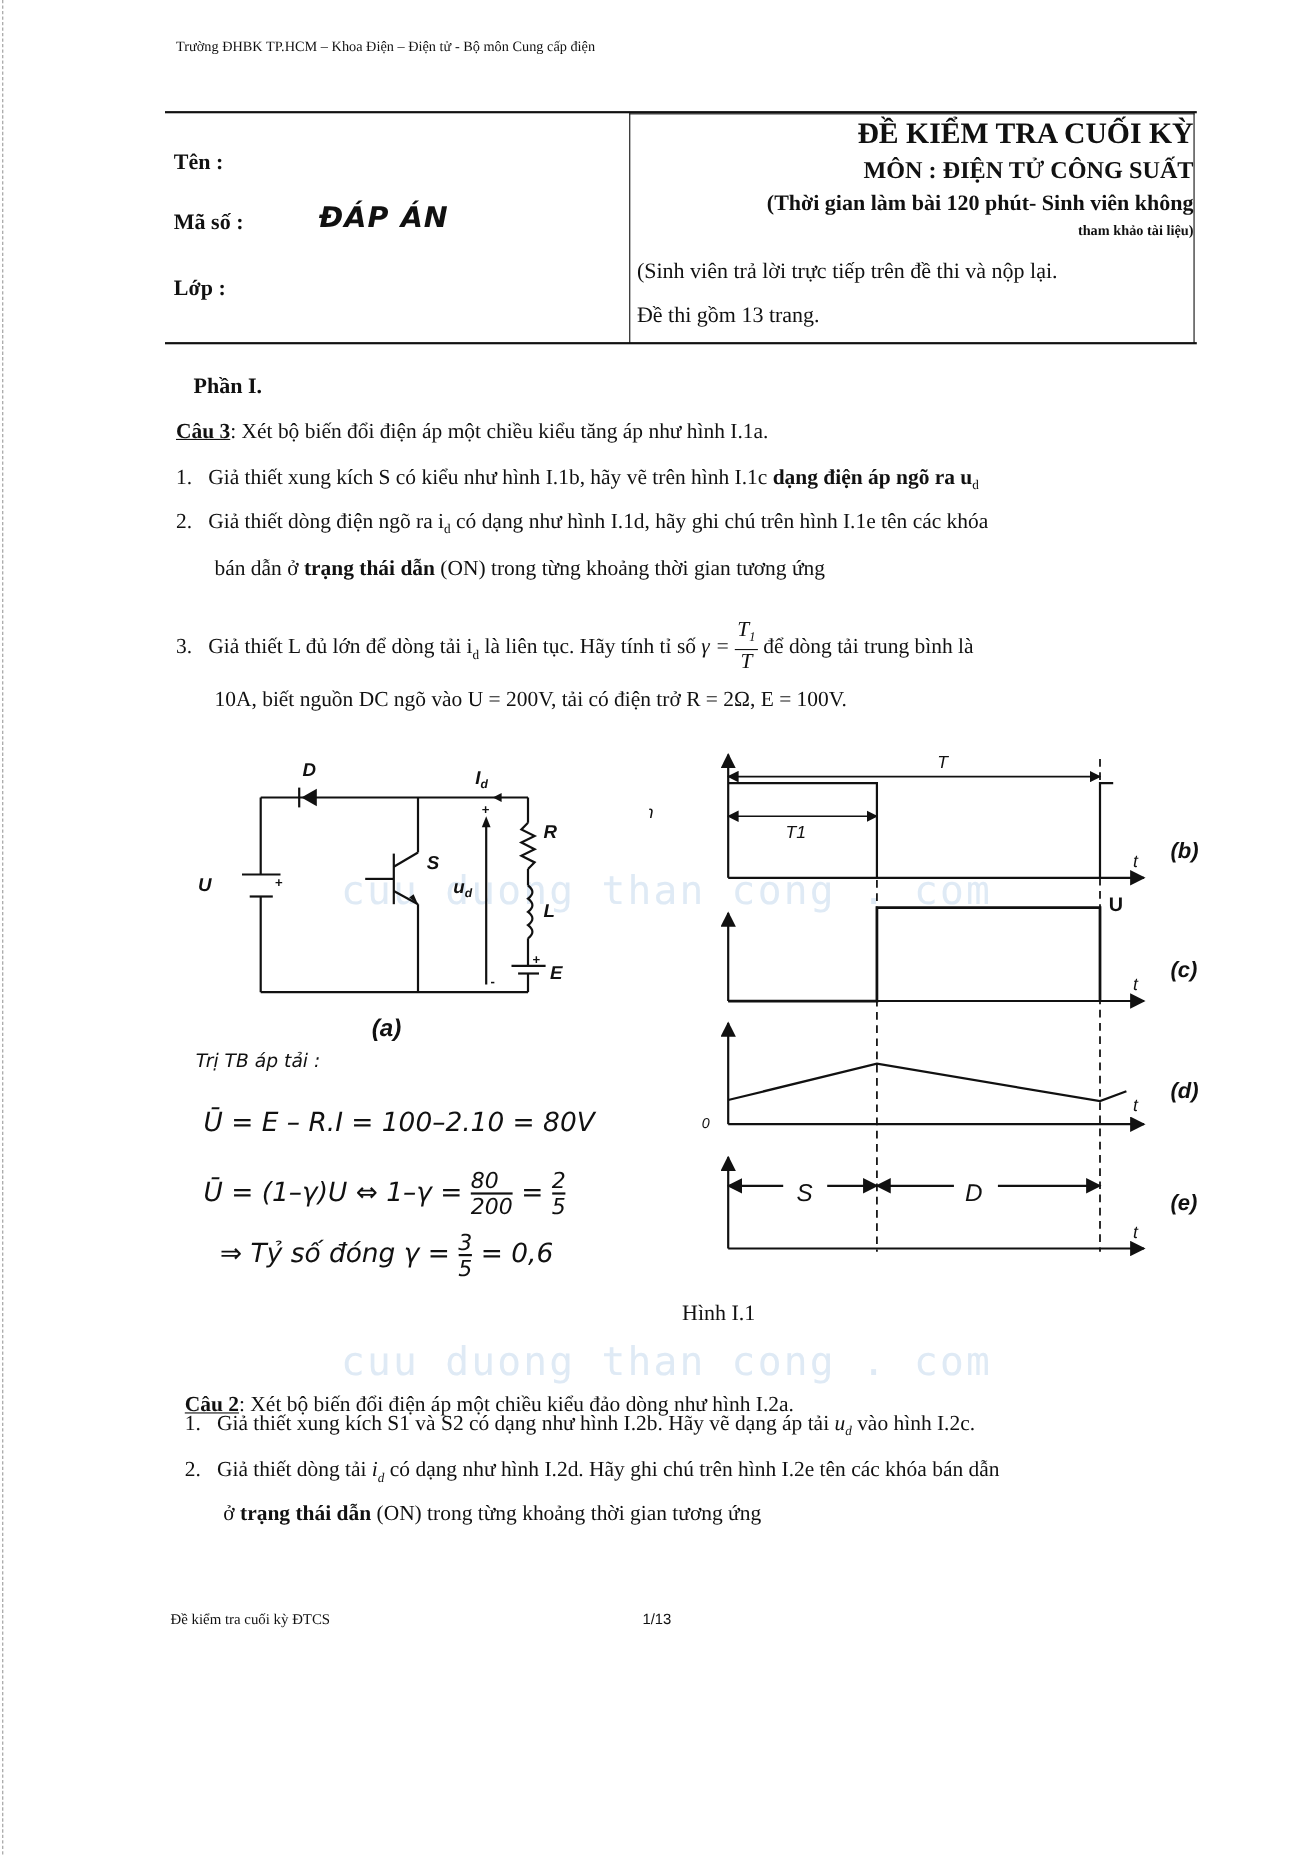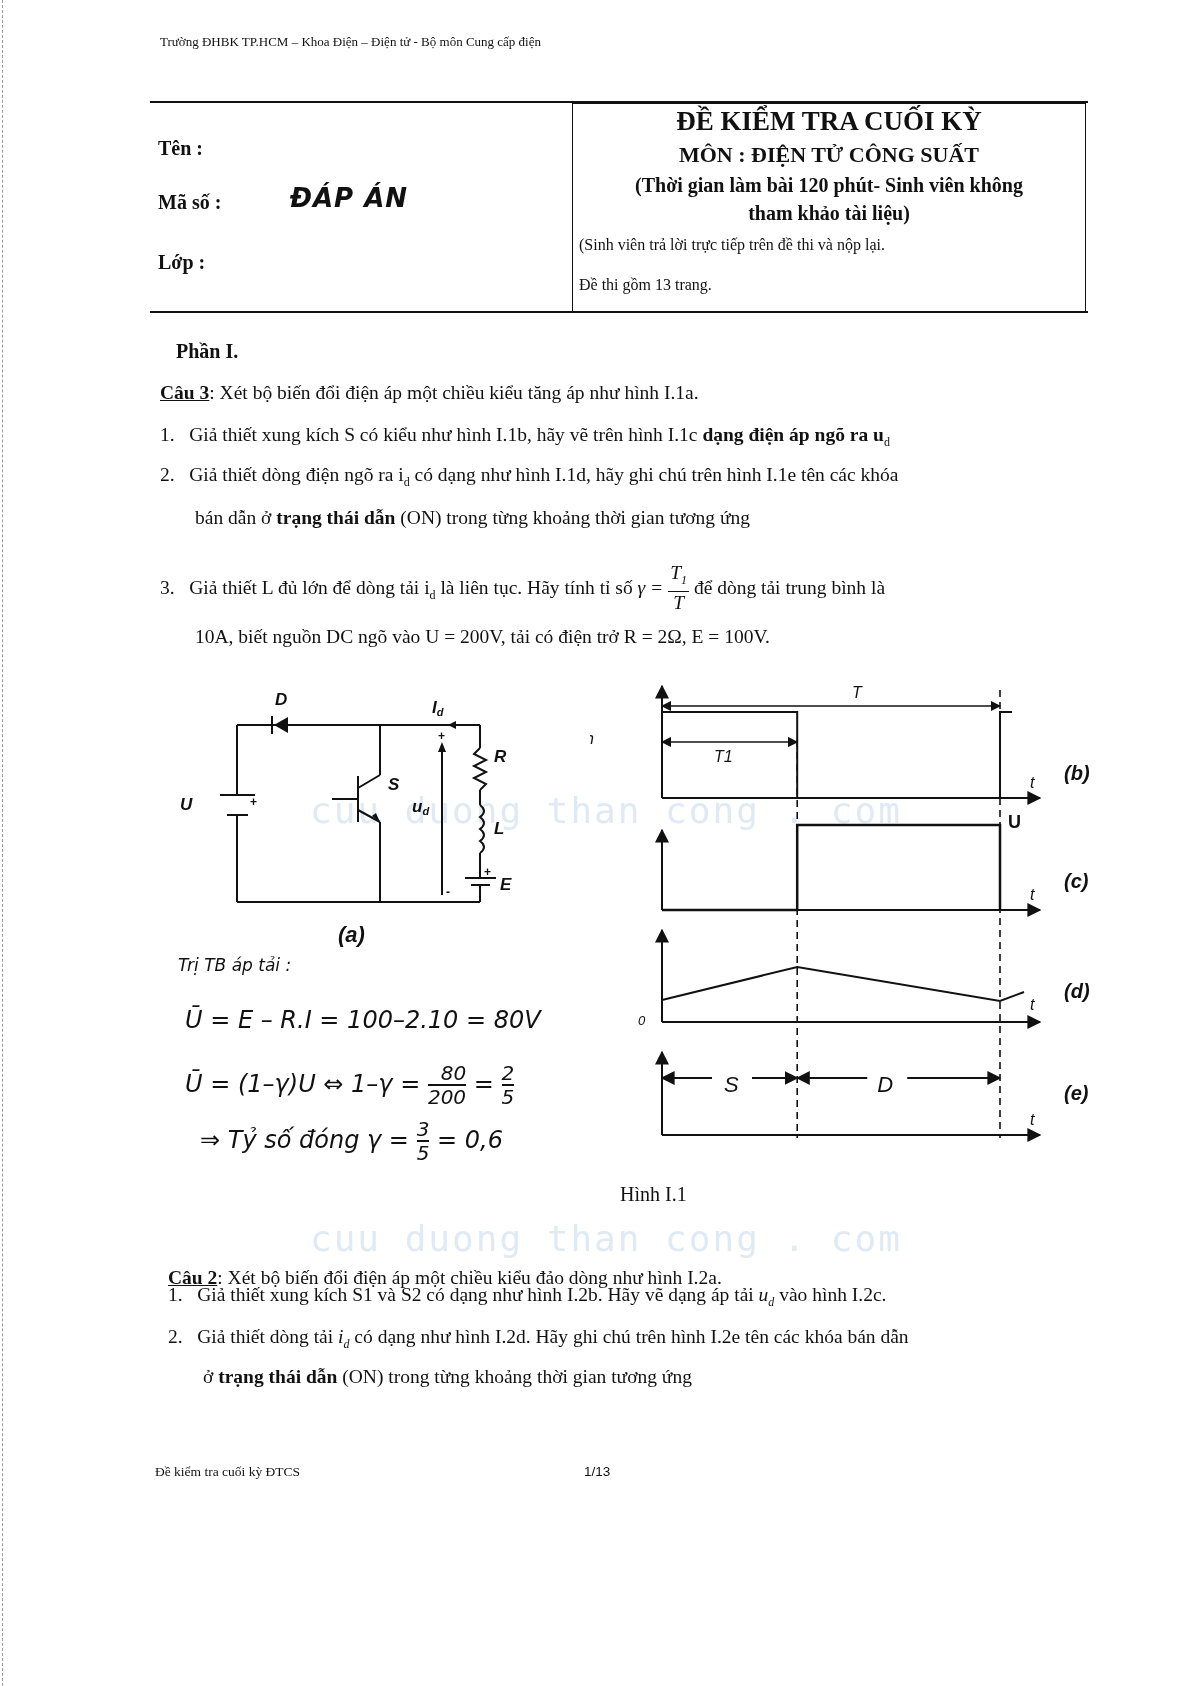--- a/index.html
+++ b/index.html
@@ -2,22 +2,22 @@
 <html><head>
 <meta charset="utf-8">
 <style>
   html,body{margin:0;padding:0;background:#ffffff;}
   body{width:1192px;height:1686px;position:relative;overflow:hidden;font-family:"Liberation Serif",serif;color:#111;}
   .abs{position:absolute;}
   .hdr{left:160px;top:34px;font-size:13px;}
   .box{left:150px;top:101px;width:938px;height:208px;border-top:2px solid #111;border-bottom:2px solid #111;}
   .box .right{position:absolute;left:422px;top:0;width:512px;height:208px;border-left:1.5px solid #111;border-right:1.5px solid #111;border-top:1px solid #111;}
   .lab{font-weight:bold;font-size:20px;}
-  .ttl{font-weight:bold;text-align:center;width:512px;left:0;}
-  .note{font-size:16px;}
+  .ttl{font-weight:bold;text-align:right;width:512px;left:0;}
+  .note{font-size:20px;}
   .hand{font-family:"DejaVu Sans",sans-serif;font-style:italic;font-weight:bold;}
   .txt{font-size:19.5px;white-space:nowrap;}
   .u{text-decoration:underline;font-weight:bold;}
   b{font-weight:bold;}
   sub{font-size:12px;}
   .handwritten{font-family:"DejaVu Sans",sans-serif;font-style:italic;font-size:24px;white-space:nowrap;}
   .footer{font-size:13.5px;}
   .watermark{color:#dfeaf5;font-family:"DejaVu Sans Mono",monospace;font-size:36px;letter-spacing:2px;}
   svg text{font-family:"Liberation Sans",sans-serif;}
 </style>
@@ -28,21 +28,21 @@
 
 <div class="abs box">
   <div class="abs lab" style="left:8px;top:34px;">Tên :</div>
   <div class="abs lab" style="left:8px;top:88px;">Mã số :</div>
   <div class="abs hand" style="left:140px;top:80px;font-size:26px;letter-spacing:1px;">ĐÁP ÁN</div>
   <div class="abs lab" style="left:8px;top:148px;">Lớp :</div>
   <div class="right">
     <div class="abs ttl" style="top:2px;font-size:27px;">ĐỀ KIỂM TRA CUỐI KỲ</div>
     <div class="abs ttl" style="top:38px;font-size:22px;">MÔN : ĐIỆN TỬ CÔNG SUẤT</div>
     <div class="abs ttl" style="top:70px;font-size:20px;">(Thời gian làm bài 120 phút- Sinh viên không</div>
-    <div class="abs ttl" style="top:98px;font-size:20px;">tham khảo tài liệu)</div>
+    <div class="abs ttl" style="top:98px;font-size:13px;">tham khảo tài liệu)</div>
     <div class="abs note" style="left:6px;top:132px;">(Sinh viên trả lời trực tiếp trên đề thi và nộp lại.</div>
     <div class="abs note" style="left:6px;top:172px;">Đề thi gồm 13 trang.</div>
   </div>
 </div>
 
 <div class="abs" style="left:160px;top:340px;font-size:20px;font-weight:bold;margin-left:16px;">Phần I.</div>
 
 <div class="abs txt" style="left:160px;top:382px;">
   <span class="u">Câu 3</span><span>: Xét bộ biến đổi điện áp một chiều kiểu tăng áp như hình I.1a.</span>
 </div>
@@ -190,21 +190,21 @@
   <g font-size="22" font-style="italic" fill="#111" font-family="DejaVu Sans, sans-serif">
     <text id="lblS" x="134" y="412">S</text>
     <text id="lblD" x="287.20000000000005" y="412">D</text>
   </g>
 </svg>
 
 <div class="abs handwritten" style="left:178px;top:955px;font-size:17px;">Trị TB áp tải :</div>
 <div class="abs handwritten" style="left:185px;top:1006px;">Ū = E – R.I  = 100–2.10 = 80V</div>
 <div class="abs handwritten" style="left:185px;top:1062px;">
   <span>Ū = (1–γ)U ⇔ 1–γ =</span>
-  <span style="display:inline-block;vertical-align:middle;text-align:right;font-size:20px;line-height:22px;"><span style="display:block;border-bottom:2px solid #111;">80</span><span style="display:block;">200</span></span>
+  <span style="display:inline-block;vertical-align:middle;text-align:left;font-size:20px;line-height:22px;"><span style="display:block;border-bottom:2px solid #111;">80</span><span style="display:block;">200</span></span>
   <span>=</span>
   <span style="display:inline-block;vertical-align:middle;text-align:center;font-size:20px;line-height:22px;"><span style="display:block;border-bottom:2px solid #111;">2</span><span style="display:block;">5</span></span>
 </div>
 <div class="abs handwritten" style="left:200px;top:1118px;">
   <span>⇒ Tỷ số đóng  γ =</span>
   <span style="display:inline-block;vertical-align:middle;text-align:center;font-size:20px;line-height:22px;"><span style="display:block;border-bottom:2px solid #111;">3</span><span style="display:block;">5</span></span>
   <span>= 0,6</span>
 </div>
 
 <div class="abs" style="left:620px;top:1183px;font-size:20px;">Hình I.1</div>

